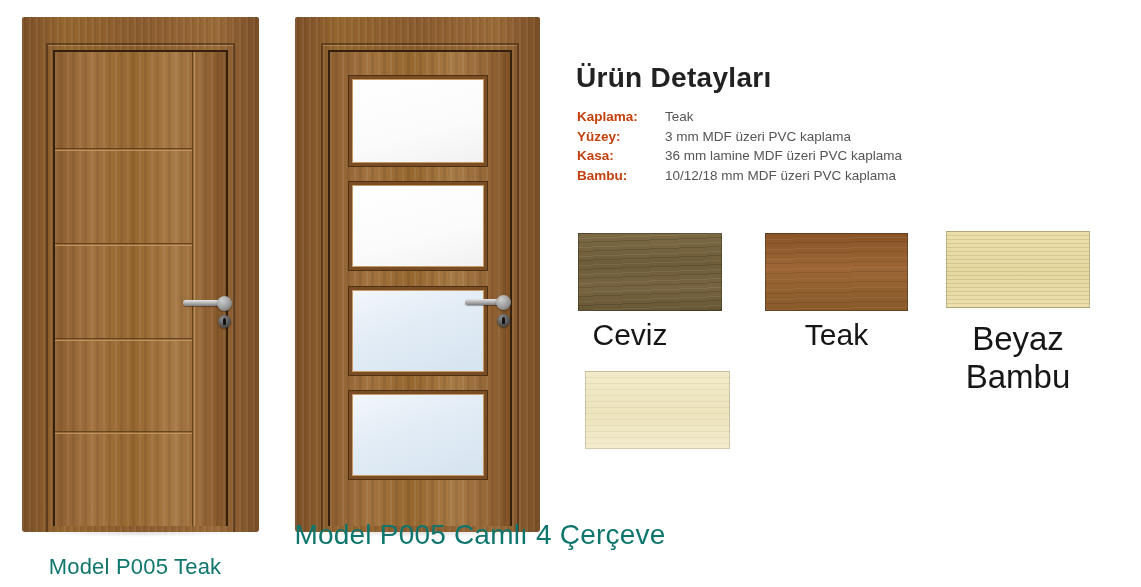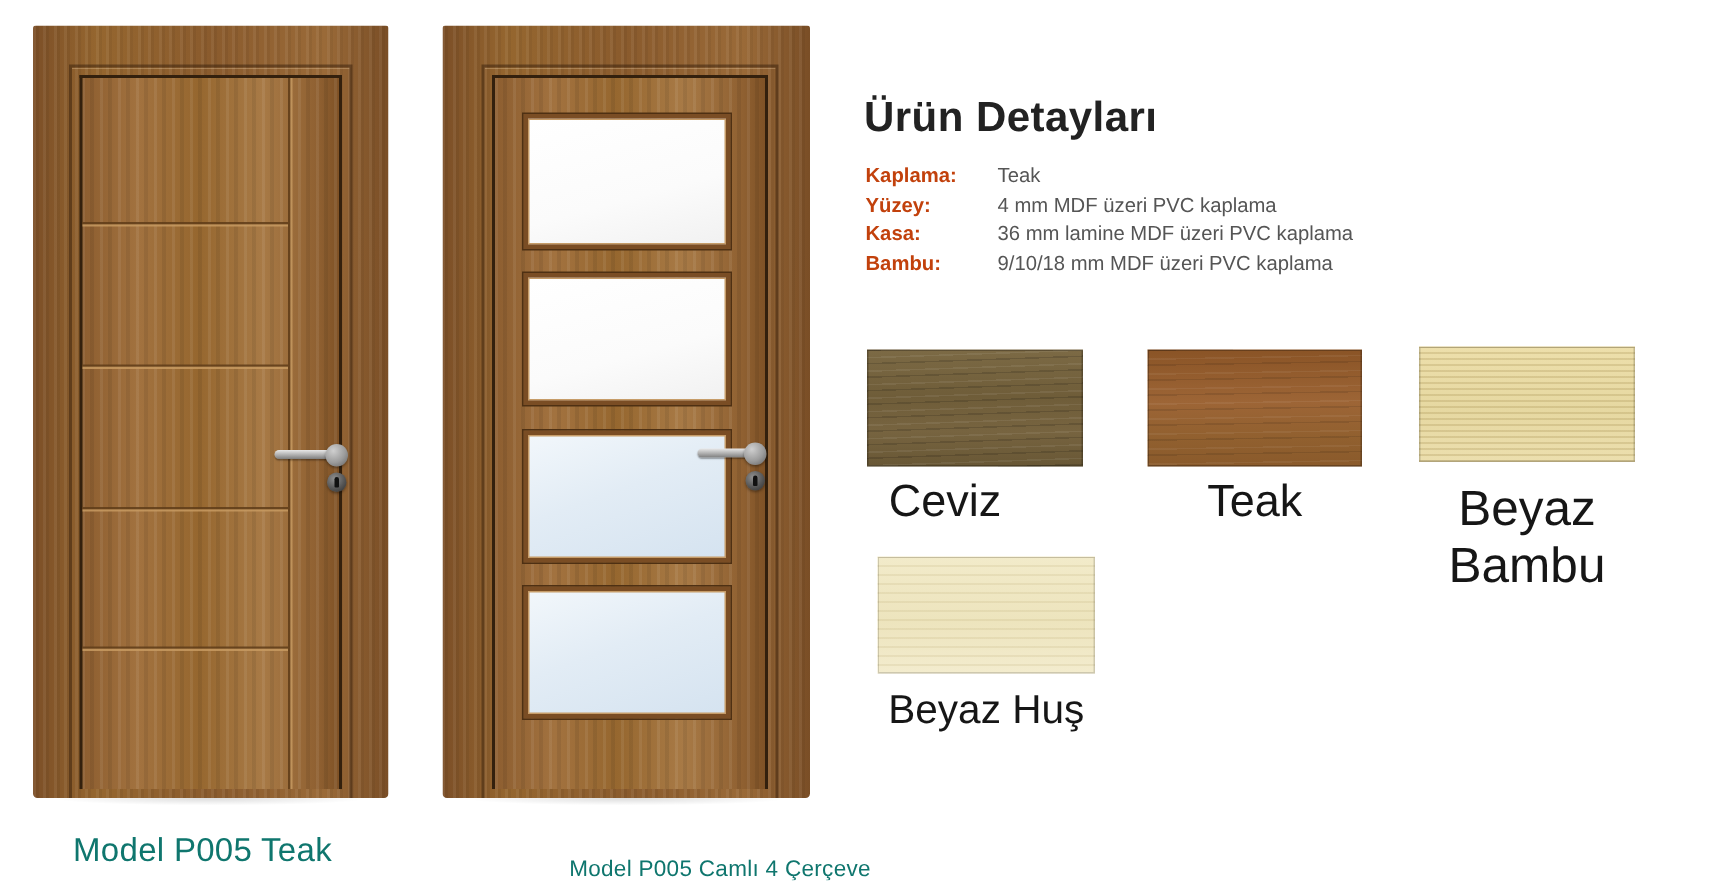--- a/index.html
+++ b/index.html
@@ -166,48 +166,47 @@
       <div class="pane glass-blue" style="left:19px; width:138px; top:235px; height:88px;"></div>
       <div class="pane glass-blue" style="left:19px; width:138px; top:339px; height:88px;"></div>
 
       <div class="lever" style="left:135px; top:247px; width:38px;"></div>
       <div class="rosette" style="left:166px; top:243px;"></div>
       <div class="keyhole" style="left:167px; top:262px;"></div>
     </div>
   </div>
 
   <div class="door-caption" style="left:15px; top:554px; width:240px; font-size:22px;">Model P005 Teak</div>
-  <div class="door-caption" style="left:290px; top:571px; width:380px; font-size:15px;">Model P005 Camlı 4 Çerçeve</div>
+  <div class="door-caption" style="left:290px; top:519px; width:380px; font-size:28px;">Model P005 Camlı 4 Çerçeve</div>
 
   <div class="details-title">Ürün Detayları</div>
 
   <div class="spec-table">
     <div class="spec-row">
       <span class="spec-label">Kaplama:</span>
       <span class="spec-value">Teak</span>
     </div>
     <div class="spec-row">
       <span class="spec-label">Yüzey:</span>
-      <span class="spec-value">4 mm MDF üzeri PVC kaplama</span>
+      <span class="spec-value">3 mm MDF üzeri PVC kaplama</span>
     </div>
     <div class="spec-row">
       <span class="spec-label">Kasa:</span>
       <span class="spec-value">36 mm lamine MDF üzeri PVC kaplama</span>
     </div>
     <div class="spec-row">
       <span class="spec-label">Bambu:</span>
-      <span class="spec-value">9/10/18 mm MDF üzeri PVC kaplama</span>
+      <span class="spec-value">10/12/18 mm MDF üzeri PVC kaplama</span>
     </div>
   </div>
 
   <div class="swatch swatch-ceviz" style="left:578px; top:233px; width:144px; height:78px;"></div>
   <div class="swatch-label" style="left:558px; top:318px; width:144px; font-size:30px;">Ceviz</div>
 
   <div class="swatch swatch-teak" style="left:765px; top:233px; width:143px; height:78px;"></div>
   <div class="swatch-label" style="left:765px; top:318px; width:143px; font-size:30px;">Teak</div>
 
   <div class="swatch swatch-bambu" style="left:946px; top:231px; width:144px; height:77px;"></div>
   <div class="swatch-label" style="left:936px; top:320px; width:164px; font-size:33px;">Beyaz Bambu</div>
 
   <div class="swatch swatch-hus" style="left:585px; top:371px; width:145px; height:78px;"></div>
-  <div class="swatch-label" style="left:585px; top:458px; width:145px; font-size:27px;">Beyaz Huş</div>
 
 </div>
 
 </body></html>

